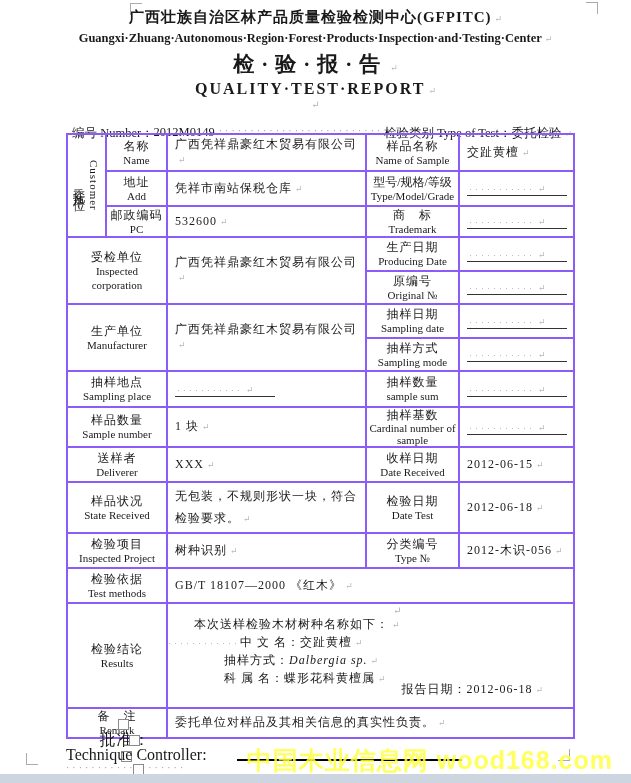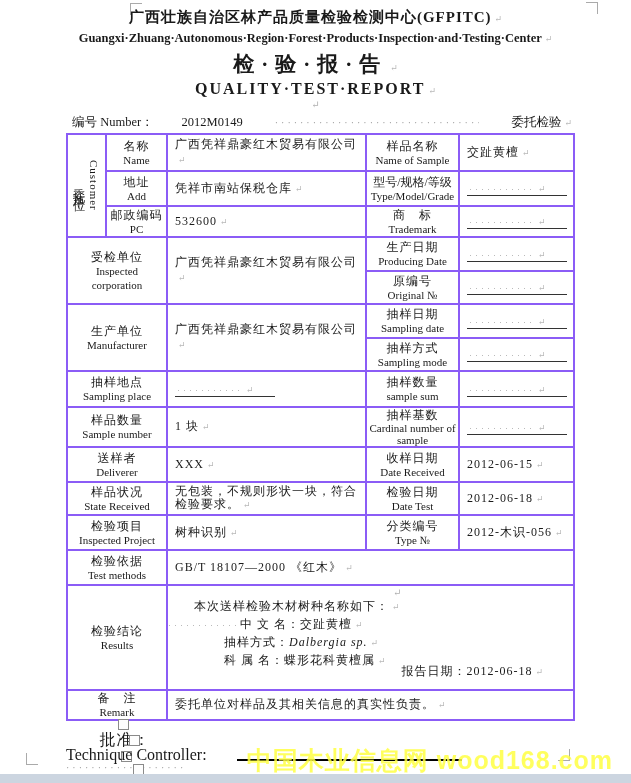--- a/index.html
+++ b/index.html
@@ -12,21 +12,21 @@
 
   
   .hdr-org-zh { top:8px;  font-size:15px; font-weight:bold; letter-spacing:1px; }
   .hdr-org-en { top:31px; font-size:12.5px; font-weight:bold; }
   .hdr-title-zh { top:50px; font-size:21px; font-weight:bold; letter-spacing:7px; }
   .hdr-title-en { top:80px; font-size:16px; font-weight:bold; letter-spacing:2px; }
   .pm::after { content:"↵"; color:#b9b9b9; font-size:9px; margin-left:3px; font-weight:normal; letter-spacing:0; }
   .pilcrow { color:#b0b0b0; font-size:10px; }
 
   
-  .meta-line { top:114px; left:72px; width:500px; display:flex; align-items:center; font-size:12.5px; white-space:nowrap;gap:28px; }
+  .meta-line { top:125px; left:72px; width:500px; display:flex; align-items:flex-start; font-size:12.5px; white-space:nowrap; }
   .leader { flex:1; overflow:hidden; color:#9a9a9a; font-size:10px; letter-spacing:3px; margin:0 4px; }
   .leader::after { content:"··········································································"; }
 
   
   table.report { position:absolute; top:133px; left:66px; width:507px; border-collapse:collapse; table-layout:fixed; border:2px solid #222; }
   td { border:2px solid #8b5cf6; padding:0; font-size:12px; overflow:hidden; vertical-align:middle; }
   td.lbl { text-align:center; line-height:14px; }
   .lz { font-size:12px; letter-spacing:1px; }
   .le { font-size:11px; letter-spacing:0px; }
   td.v { padding:2px 7px; letter-spacing:1px; line-height:15px; }
@@ -78,20 +78,21 @@
 <div class="abs ctr hdr-org-zh pm">广西壮族自治区林产品质量检验检测中心(GFPITC)</div>
 <div class="abs ctr hdr-org-en pm">Guangxi·Zhuang·Autonomous·Region·Forest·Products·Inspection·and·Testing·Center</div>
 <div class="abs ctr hdr-title-zh pm">检·验·报·告</div>
 <div class="abs ctr hdr-title-en pm">QUALITY·TEST·REPORT</div>
 <div class="abs ctr pilcrow" style="top:99px">↵</div>
 
 <div class="abs meta-line">
   <span>编号 Number：</span>
   <span>2012M0149</span>
   <span class="leader"></span>
+  <span>检验类别 Type of Test：</span>
   <span class="pm">委托检验</span>
 </div>
 
 <table class="report">
   <colgroup>
       <col style="width:39px">
       <col style="width:61px">
       <col style="width:199px">
       <col style="width:93px">
       <col style="width:115px">
@@ -222,21 +223,21 @@
       <div class="le">Date Received</div>
     </td>
     <td class="v"><span class="pm">2012-06-15</span></td>
   </tr>
 
   <tr style="height:18px">
     <td class="lbl" colspan="2">
       <div class="lz">样品状况</div>
       <div class="le">State Received</div>
     </td>
-    <td class="v" style="line-height:13px"><span class="pm">无包装，不规则形状一块，符合检验要求。</span></td>
+    <td class="v" style="line-height:22px"><span class="pm">无包装，不规则形状一块，符合检验要求。</span></td>
     <td class="lbl">
       <div class="lz">检验日期</div>
       <div class="le">Date Test</div>
     </td>
     <td class="v"><span class="pm">2012-06-18</span></td>
   </tr>
 
   <tr style="height:35px">
     <td class="lbl" colspan="2">
       <div class="lz">检验项目</div>

